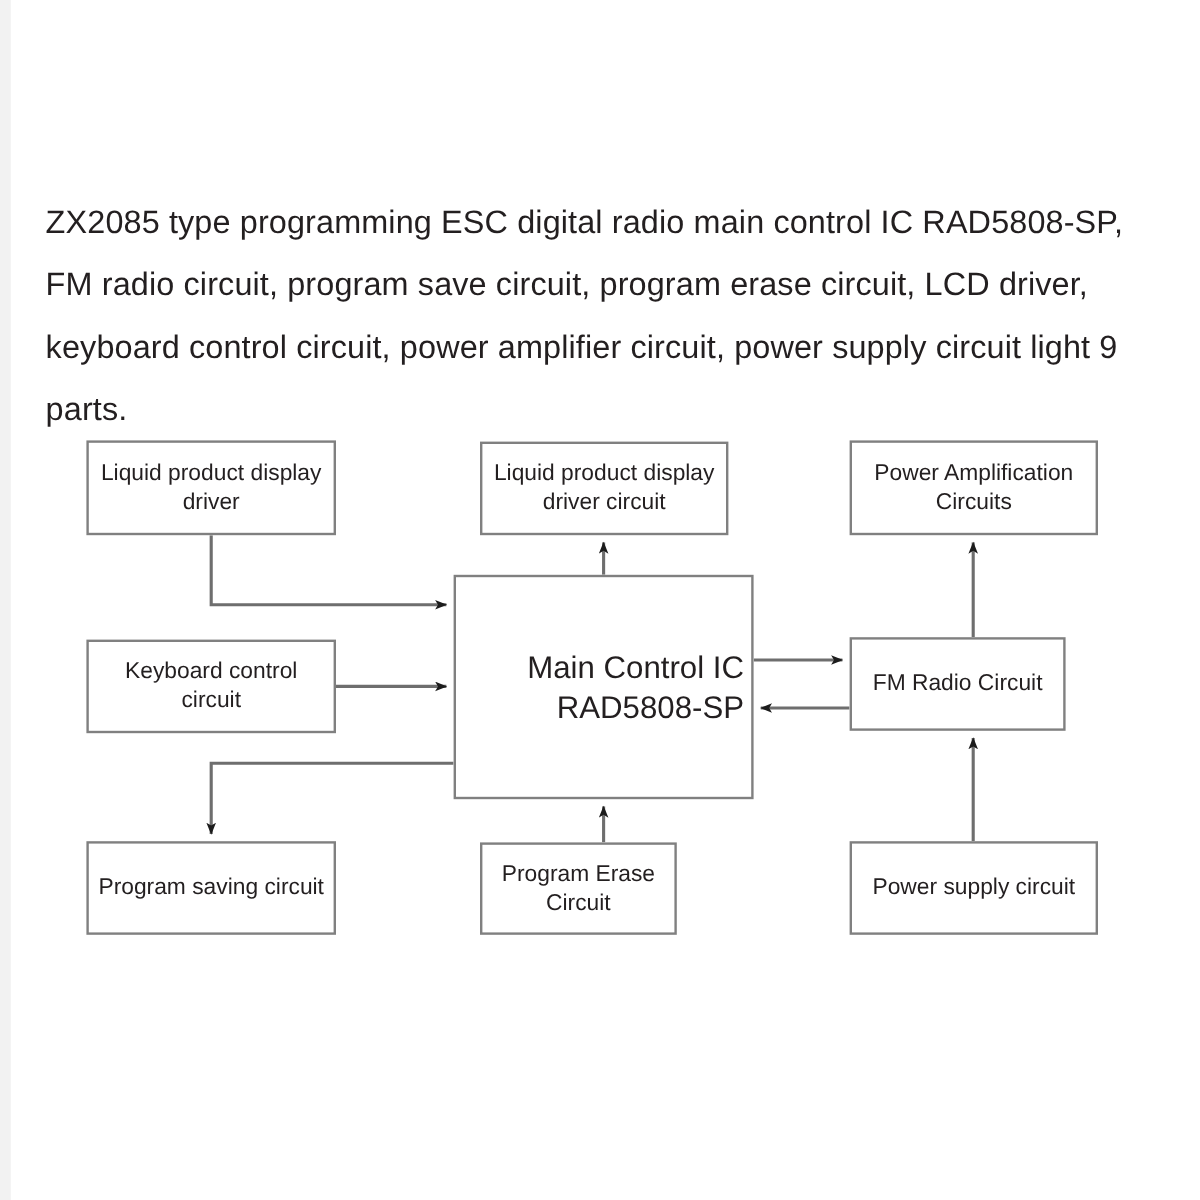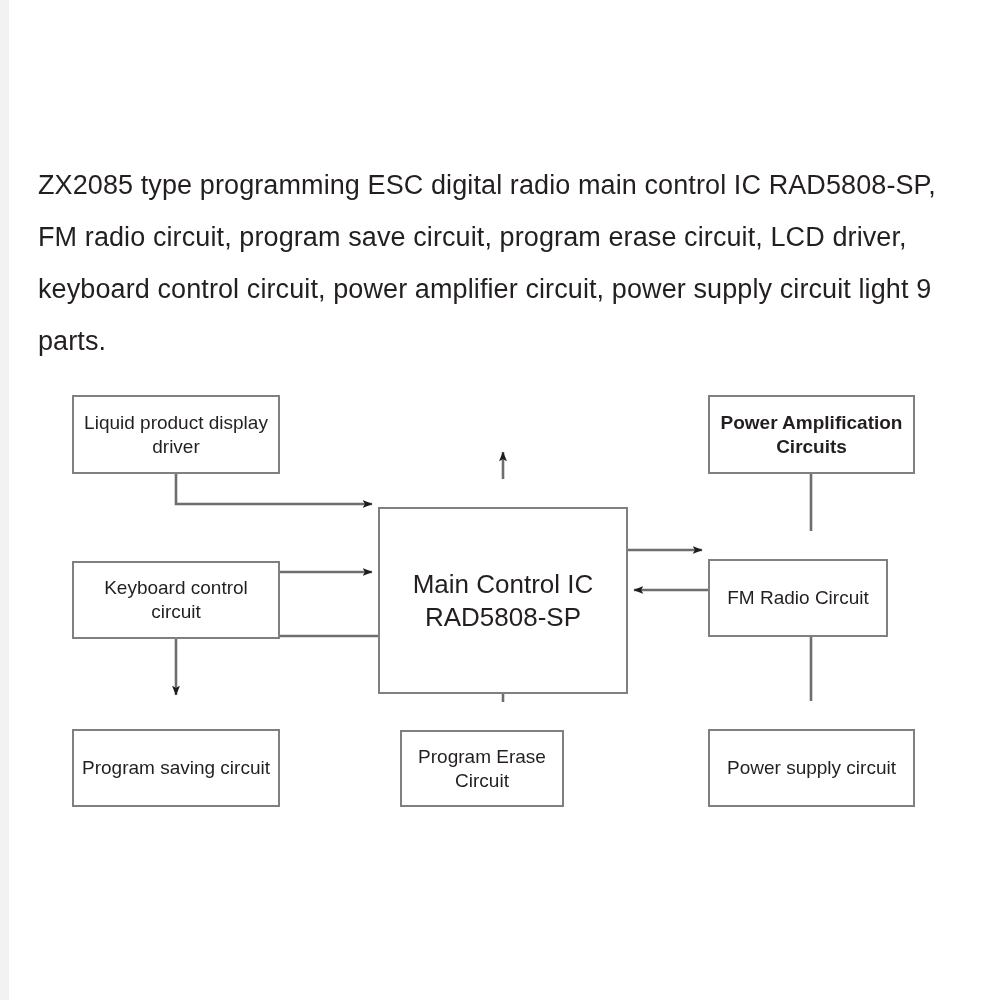--- a/index.html
+++ b/index.html
@@ -59,29 +59,28 @@
     position: absolute;
     box-sizing: border-box;
     border: 2px solid #808080;
     background: #ffffff;
     display: flex;
     align-items: center;
     justify-content: center;
     text-align: center;
     line-height: 1.26;
     color: #231f20;
-    margin-top: 28px;
   }
   .node span { display: block; padding: 0 6px; }
 
   .n-lcd-driver      { left: 72px;  top: 367px; width: 208px; height: 79px;  font-size: 19px; }
   .n-lcd-circuit     { left: 400px; top: 368px; width: 207px; height: 78px;  font-size: 19px; }
-  .n-power-amp       { left: 708px; top: 367px; width: 207px; height: 79px;  font-size: 19px; font-weight: bold; }
+  .n-power-amp       { left: 708px; top: 367px; width: 207px; height: 79px;  font-size: 19px; }
   .n-keyboard        { left: 72px;  top: 533px; width: 208px; height: 78px;  font-size: 19px; justify-content: flex-end; }
-  .n-main            { left: 378px; top: 479px; width: 250px; height: 187px; font-size: 26px; }
+  .n-main            { left: 378px; top: 479px; width: 250px; height: 187px; font-size: 26px; text-align: right; }
   .n-fm              { left: 708px; top: 531px; width: 180px; height: 78px;  font-size: 19px; }
   .n-prog-save       { left: 72px;  top: 701px; width: 208px; height: 78px;  font-size: 19px; }
   .n-prog-erase      { left: 400px; top: 702px; width: 164px; height: 77px;  font-size: 19px; }
   .n-power-supply    { left: 708px; top: 701px; width: 207px; height: 78px;  font-size: 19px; }
 </style>
 </head>
 <body>
 
 <div class="edge-band"></div>
 
@@ -116,20 +115,24 @@
 
       <path d="M811,701 L811,615" marker-end="url(#arrow)"></path>
     </g>
   </svg>
 
   <div class="node n-lcd-driver">
     <span>Liquid product
 display driver</span>
   </div>
 
+  <div class="node n-lcd-circuit">
+    <span>Liquid product
+display driver circuit</span>
+  </div>
 
   <div class="node n-power-amp">
     <span>Power Amplification
 Circuits</span>
   </div>
 
   <div class="node n-keyboard">
     <span>Keyboard control
 circuit</span>
   </div>

